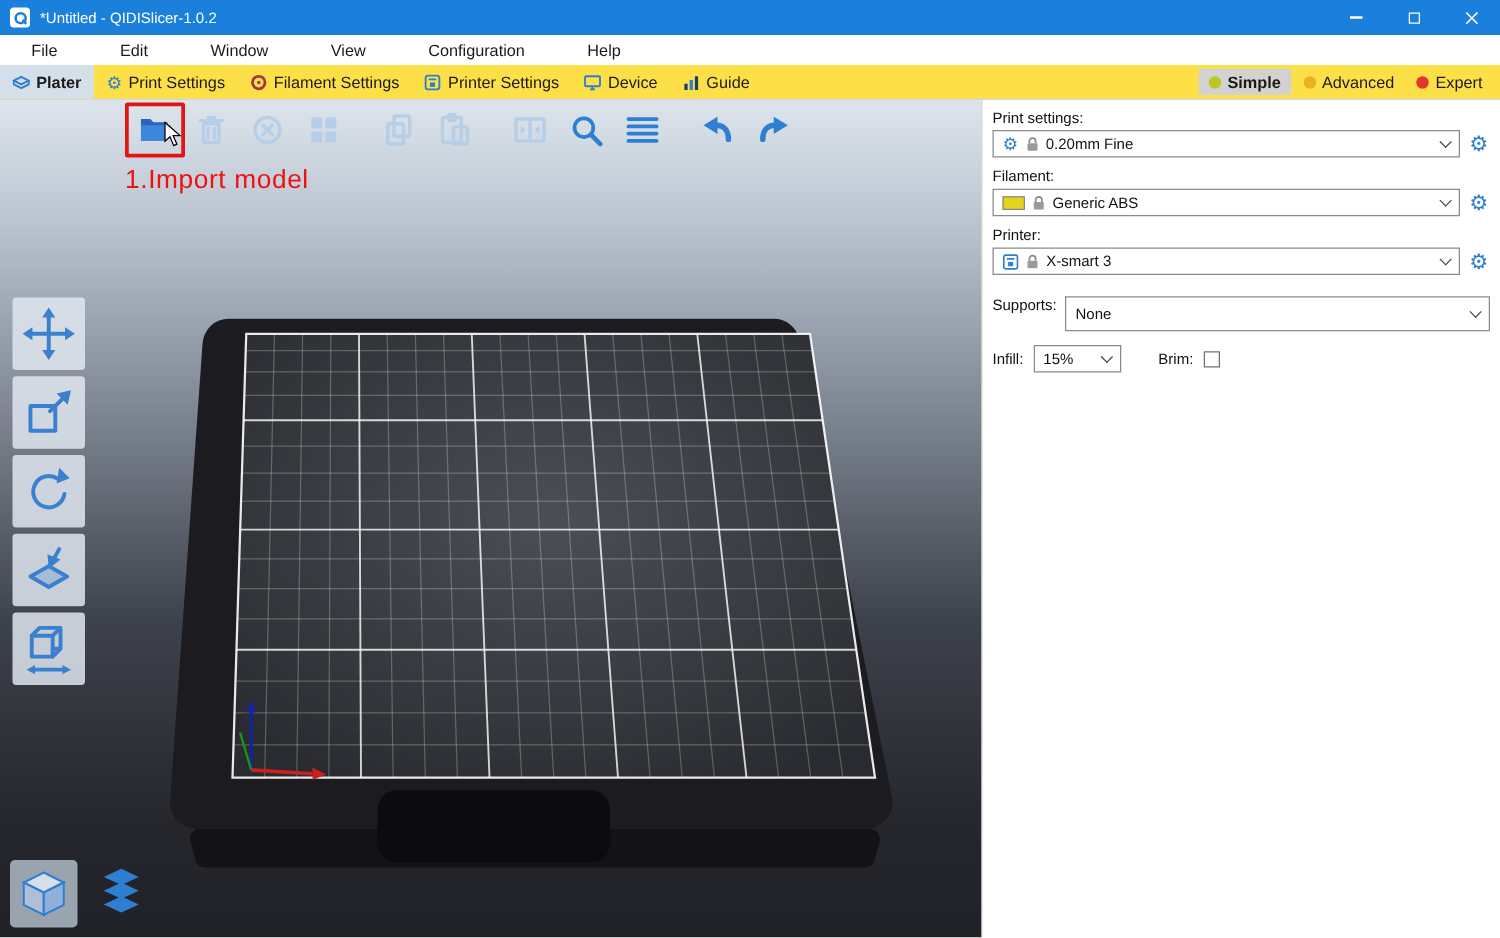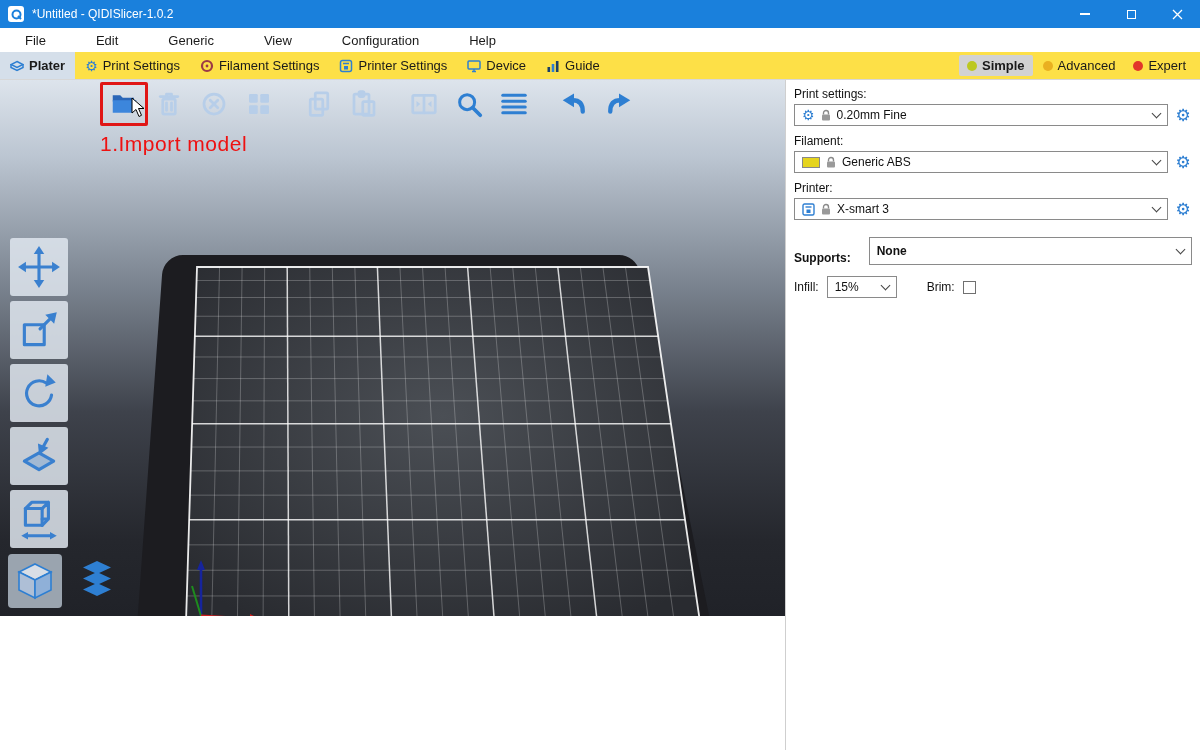--- a/index.html
+++ b/index.html
@@ -23,21 +23,21 @@
   .tabbar { height:28px; background:#fde047; border-bottom:1px solid #d7d7d7; display:flex; align-items:stretch; font-size:13px; color:#1a1a1a; }
   .tab { display:flex; align-items:center; gap:5px; padding:0 10px; }
   .tab.selected { background:#d5dfea; font-weight:bold; }
   .modes { margin-left:auto; display:flex; align-items:center; gap:2px; padding-right:6px; }
   .mode { display:flex; align-items:center; gap:5px; padding:3px 8px; border-radius:2px; }
   .mode.selected { background:#d2d2d2; font-weight:bold; }
   .dot { width:10px; height:10px; border-radius:50%; flex-shrink:0; }
 
   
   .main { display:flex; height:670px; }
-  .viewport { width:785px; height:536px; position:relative; overflow:hidden;
+  .viewport { width:785px; height:670px; position:relative; overflow:hidden;
     background:linear-gradient(180deg,#dde4ec 0%,#bcc6d2 14%,#7b8490 38%,#3e424b 62%,#25272d 86%,#202228 100%); }
   #bed-svg { position:absolute; left:0; top:0; width:785px; height:670px; }
 
   
   .top-toolbar { position:absolute; left:106px; top:6px; display:flex; align-items:center; gap:9px; }
   .tbtn { width:36px; height:36px; display:flex; align-items:center; justify-content:center; }
   .tbtn svg { width:30px; height:30px; }
   .tsep { width:6px; }
   .red-box { position:absolute; left:100px; top:2px; width:48px; height:44px; border:3px solid #e01616; border-radius:2px; }
   .annotation { position:absolute; left:100px; top:52px; color:#ee1111; font-size:21px; font-weight:500; letter-spacing:0.5px; }
@@ -57,21 +57,21 @@
   
   .sidebar { width:415px; background:#fff; border-left:1px solid #cfcfcf; display:flex; flex-direction:column; padding:4px 8px 0 8px; font-size:12px; color:#111; }
   .side-label { margin:3px 0 3px 0; }
   .combo-row { display:flex; align-items:center; gap:6px; margin-bottom:5px; }
   .combo { flex:1; height:22px; border:1px solid #8a8a8a; background:#fff; display:flex; align-items:center; gap:6px; padding:0 7px; min-width:0; }
   .combo .val { white-space:nowrap; overflow:hidden; }
   .chev { width:7px; height:7px; border-right:1.6px solid #444; border-bottom:1.6px solid #444; transform:rotate(45deg); margin-left:auto; margin-top:-3px; flex-shrink:0; }
   .gear { color:#2e7fd2; font-size:14px; line-height:1; flex-shrink:0; }
   .gear-btn { color:#2e7fd2; font-size:17px; width:18px; text-align:center; line-height:1; }
   .swatch { width:18px; height:11px; border:1px solid #888; flex-shrink:0; }
-  .supports-row { display:flex; align-items:flex-end; gap:18px; margin-top:12px; margin-bottom:4px;font-weight:bold; }
+  .supports-row { display:flex; align-items:flex-start; gap:7px; margin-top:12px; margin-bottom:4px; }
   .supports-row .combo { height:28px; }
   .infill-row { display:flex; align-items:center; gap:8px; margin-top:7px; }
   .combo.small { flex:0 0 70px; }
   .brim-label { margin-left:22px; }
   .checkbox { width:13px; height:13px; border:1px solid #707070; background:#fff; }
   .export-btn { margin:auto -8px 5px -8px; height:27px; background:#8b9fb4; color:#fff; font-weight:bold; font-size:12px; }
 
   .ic-blue { stroke:#2e7fd2; fill:none; stroke-width:2.4; stroke-linecap:round; stroke-linejoin:round; }
   .ic-dis  { stroke:#b7cee9; fill:none; stroke-width:2.2; stroke-linecap:round; stroke-linejoin:round; }
   .gz { stroke:#3a80cf; fill:none; stroke-width:3; stroke-linecap:round; stroke-linejoin:round; }
@@ -98,21 +98,21 @@
       <svg width="11" height="11" viewBox="0 0 11 11">
           <path d="M1 1l9 9M10 1l-9 9" stroke="#fff" stroke-width="1.3"></path>
         </svg>
     </div>
   </div>
 </div>
 
 <div class="menubar">
   <div class="menu-item">File</div>
   <div class="menu-item">Edit</div>
-  <div class="menu-item">Generic</div>
+  <div class="menu-item">Window</div>
   <div class="menu-item">View</div>
   <div class="menu-item">Configuration</div>
   <div class="menu-item">Help</div>
 </div>
 
 <div class="tabbar">
   <div class="tab selected">
     <svg width="14" height="14" viewBox="0 0 14 14">
         <polygon points="7,2.5 13,5.5 7,8.5 1,5.5" fill="none" stroke="#2e7fd2" stroke-width="1.5"></polygon>
         <path d="M1 5.5v3l6 3 6-3v-3" fill="none" stroke="#2e7fd2" stroke-width="1.5"></path>

